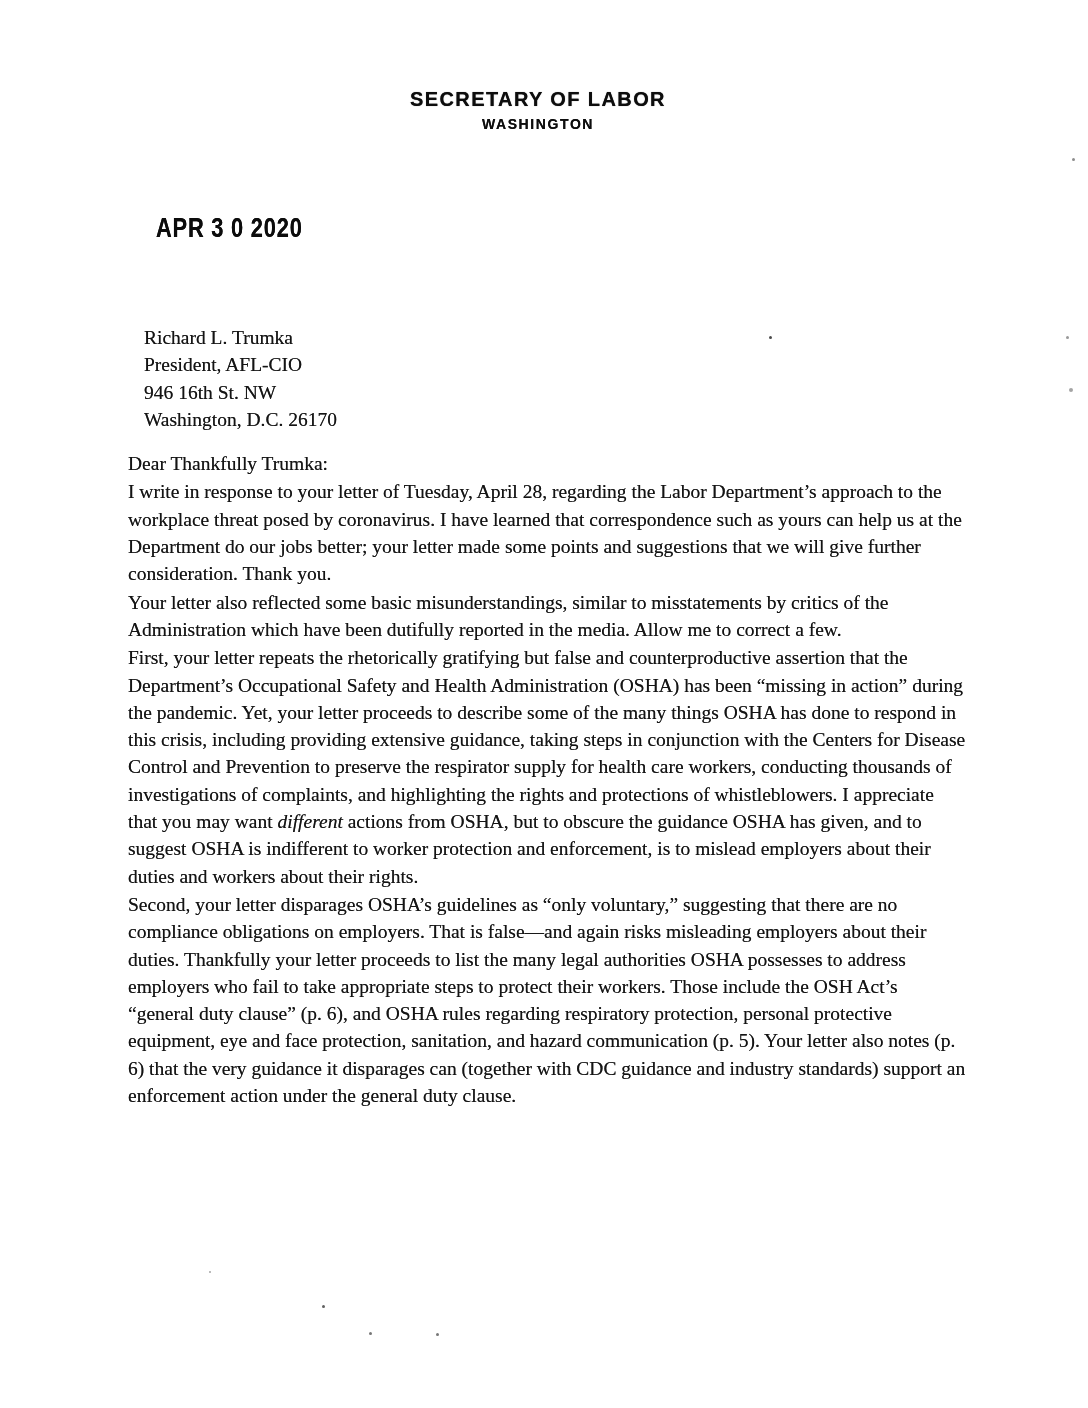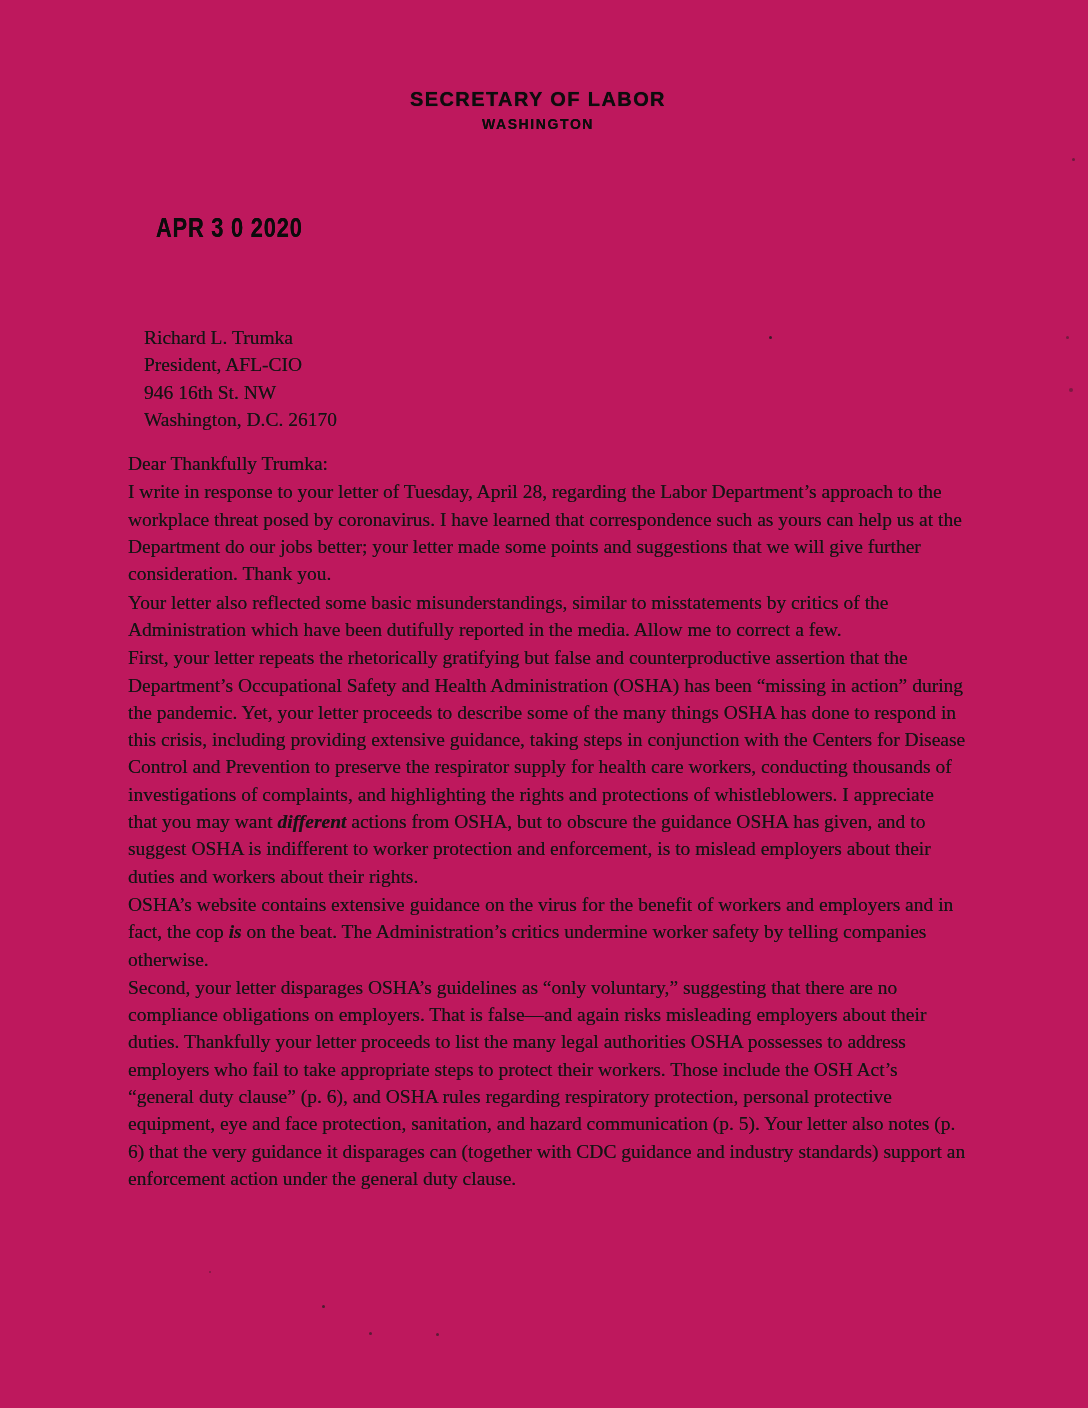--- a/index.html
+++ b/index.html
@@ -1,20 +1,20 @@
 <!DOCTYPE html>
 <html><head>
 <meta charset="utf-8">
 <style>
   * { margin:0; padding:0; box-sizing:border-box; }
   html,body { background:#e8e8e8; }
   .page {
     position:relative;
     width:1088px; height:1408px;
-    background:#be185d;
+    background:#ffffff;
     margin:0 auto;
     overflow:hidden;
     font-family:"Liberation Serif", serif;
     color:#141414;
   }
   .letterhead {
     position:absolute; top:88px; left:0; width:100%;
     text-align:center;
     font-family:"Liberation Sans", sans-serif;
     font-weight:bold;
@@ -47,21 +47,21 @@
   .letter {
     position:absolute; left:128px; top:324px;
     width:838px;
     font-size:19.5px;
     line-height:27.3px;
     text-shadow:0 0 0.55px rgba(25,25,25,0.7);
   }
   .recipient-line { display:block;margin-left:16px; }
   .salutation { margin-top:17px; }
   .para { margin-top:1px; text-align:left; }
-  .para em { font-style:italic;font-weight:bold; }
+  .para em { font-style:italic; }
   .speck {
     position:absolute;
     background:#1c1c1c;
     border-radius:50%;
   }
 </style>
 </head>
 <body>
 
 <div class="page">
@@ -80,21 +80,20 @@
       <span class="recipient-line">946 16th St. NW</span>
       <span class="recipient-line">Washington, D.C. 26170</span>
     </div>
 
     <div class="salutation">Dear Thankfully Trumka:</div>
 
     <div>
         <p class="para"><span>I write in response to your letter of Tuesday, April 28, regarding the Labor Department’s approach to the workplace threat posed by coronavirus.  I have learned that correspondence such as yours can help us at the Department do our jobs better; your letter made some points and suggestions that we will give further consideration.  Thank you.</span></p>
         <p class="para"><span>Your letter also reflected some basic misunderstandings, similar to misstatements by critics of the Administration which have been dutifully reported in the media.  Allow me to correct a few.</span></p>
         <p class="para"><span>First, your letter repeats the rhetorically gratifying but false and counterproductive assertion that the Department’s Occupational Safety and Health Administration (OSHA) has been “missing in action” during the pandemic.  Yet, your letter proceeds to describe some of the many things OSHA has done to respond in this crisis, including providing extensive guidance, taking steps in conjunction with the Centers for Disease Control and Prevention to preserve the respirator supply for health care workers, conducting thousands of investigations of complaints, and highlighting the rights and protections of whistleblowers.  I appreciate that you may want </span><em>different</em><span> actions from OSHA, but to obscure the guidance OSHA has given, and to suggest OSHA is indifferent to worker protection and enforcement, is to mislead employers about their duties and workers about their rights.</span></p>
-        <p class="para"><span>OSHA’s website contains extensive guidance on the virus for the benefit of workers and employers and in fact, the cop </span><em>is</em><span> on the beat.  The Administration’s critics undermine worker safety by telling companies otherwise.</span></p>
         <p class="para"><span>Second, your letter disparages OSHA’s guidelines as “only voluntary,” suggesting that there are no compliance obligations on employers.  That is false—and again risks misleading employers about their duties.  Thankfully your letter proceeds to list the many legal authorities OSHA possesses to address employers who fail to take appropriate steps to protect their workers.  Those include the OSH Act’s “general duty clause” (p. 6), and OSHA rules regarding respiratory protection, personal protective equipment, eye and face protection, sanitation, and hazard communication (p. 5).  Your letter also notes (p. 6) that the very guidance it disparages can (together with CDC guidance and industry standards) support an enforcement action under the general duty clause.</span></p>
       </div>
   </div>
 
   <div>
       <div class="speck" style="left: 769px; top: 336px; width: 3px; height: 3px; opacity: 0.8;"></div>
       <div class="speck" style="left: 1072px; top: 158px; width: 3px; height: 3px; opacity: 0.5;"></div>
       <div class="speck" style="left: 1066px; top: 336px; width: 3px; height: 3px; opacity: 0.45;"></div>
       <div class="speck" style="left: 1069px; top: 388px; width: 4px; height: 4px; opacity: 0.4;"></div>
       <div class="speck" style="left: 209px; top: 1271px; width: 2px; height: 2px; opacity: 0.4;"></div>

